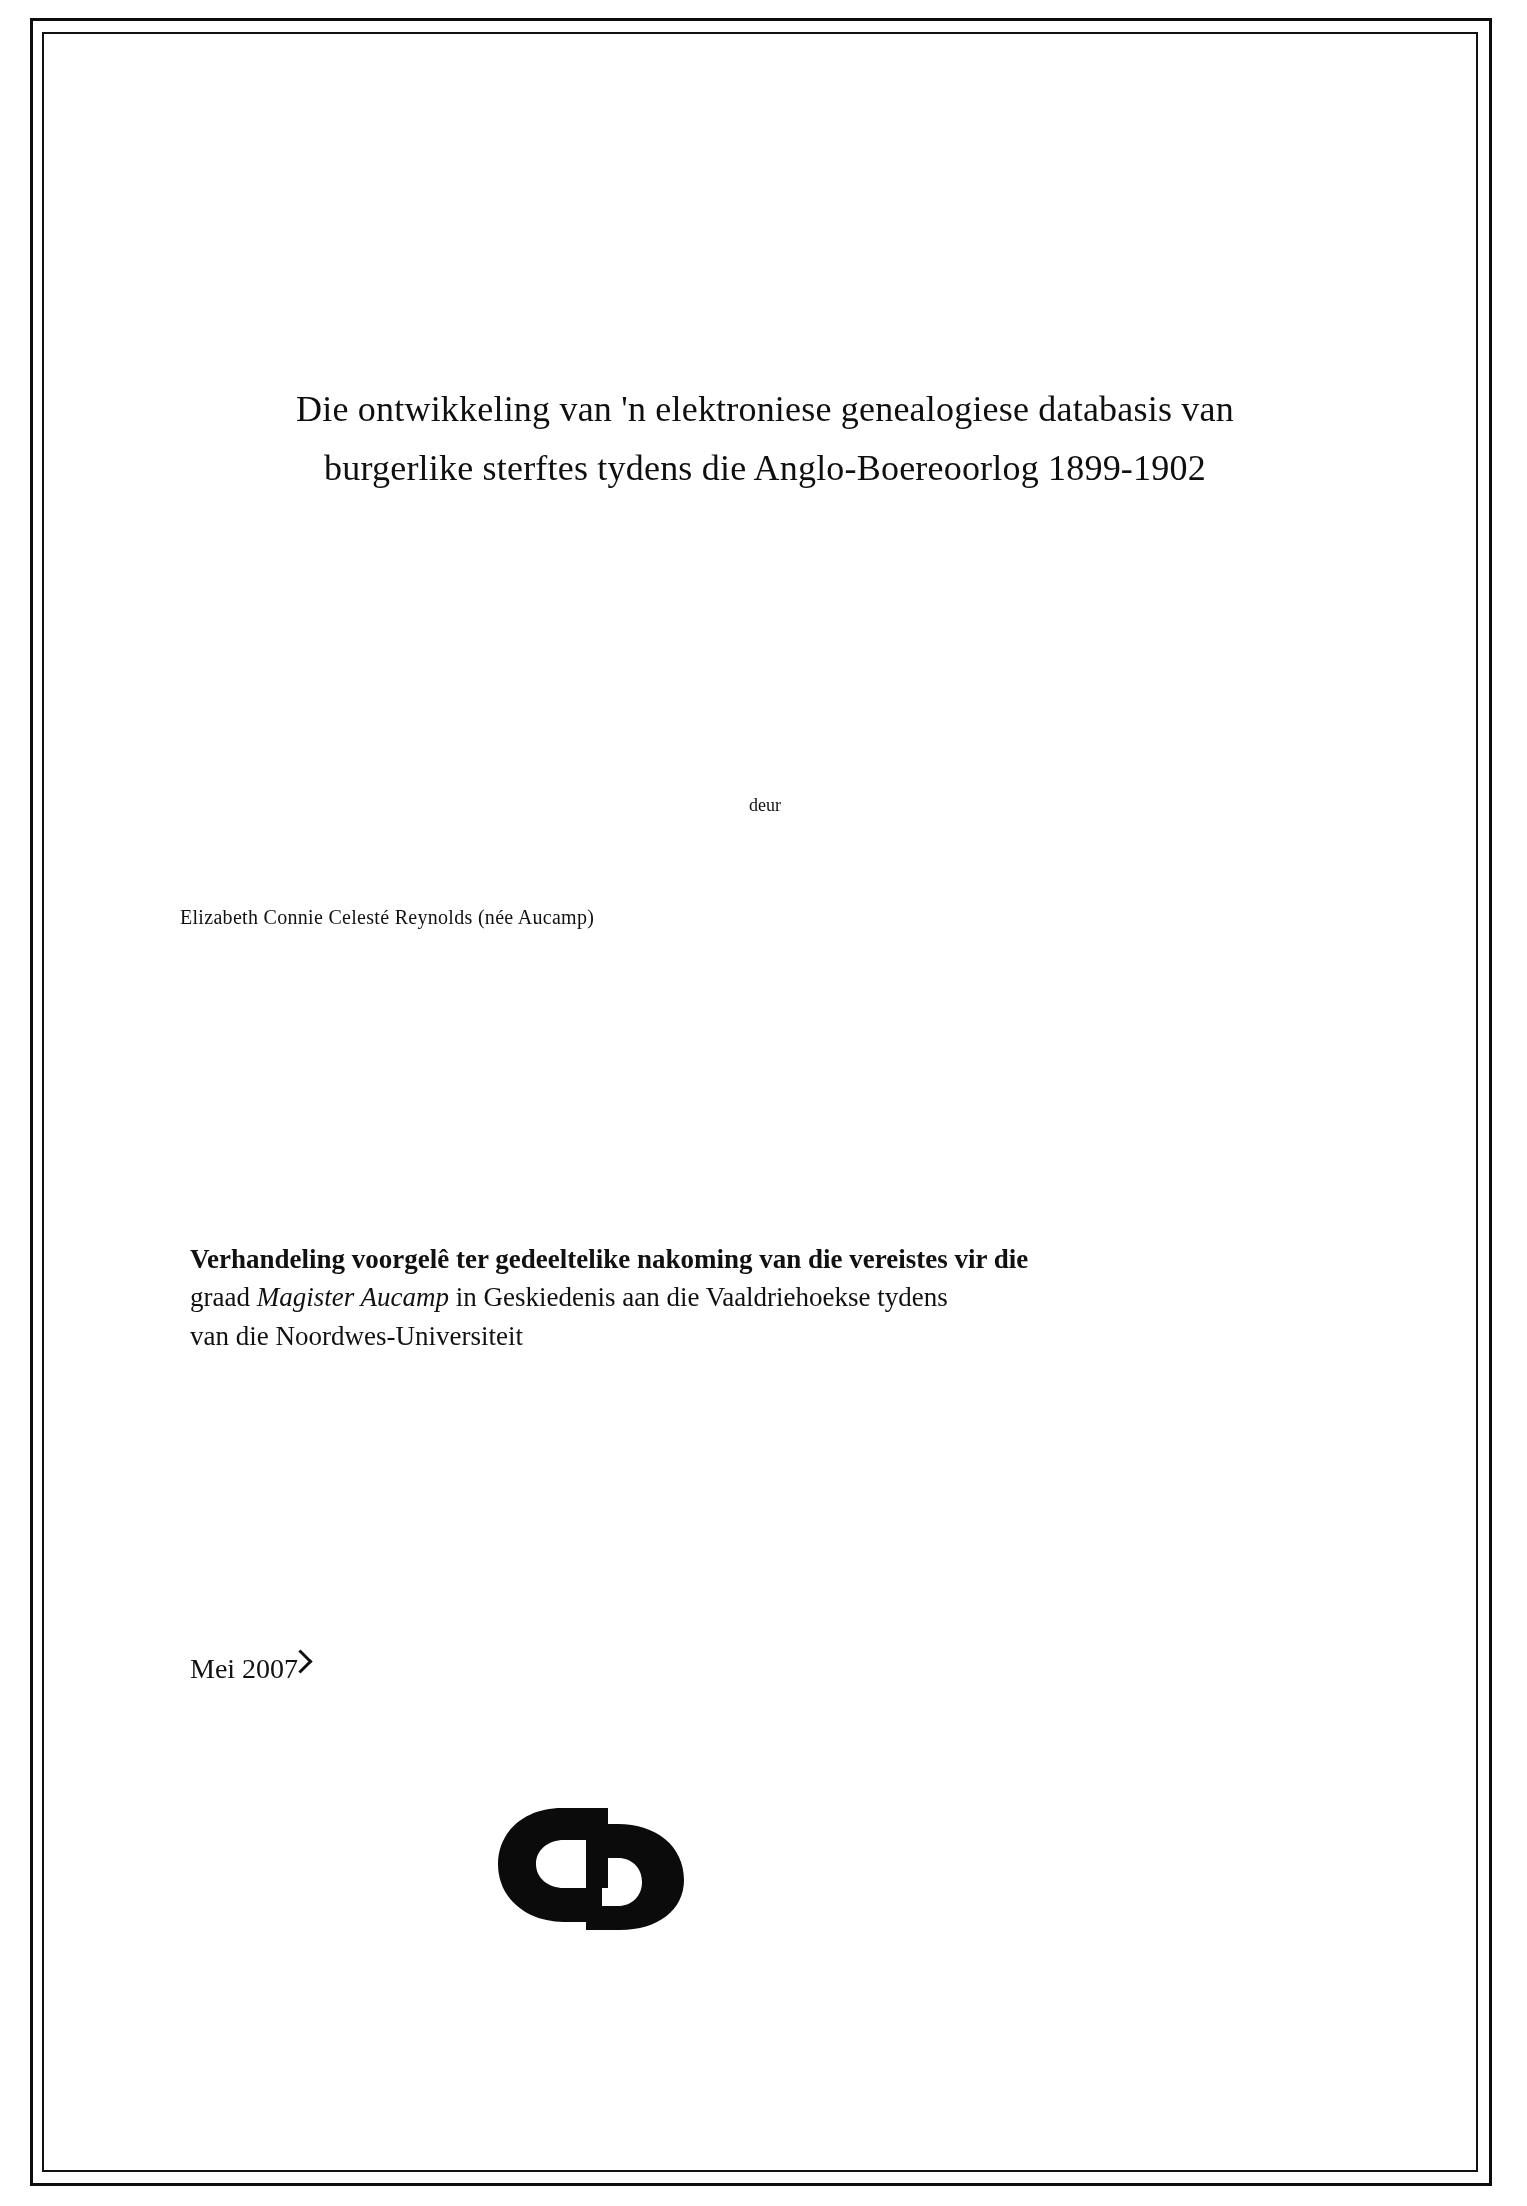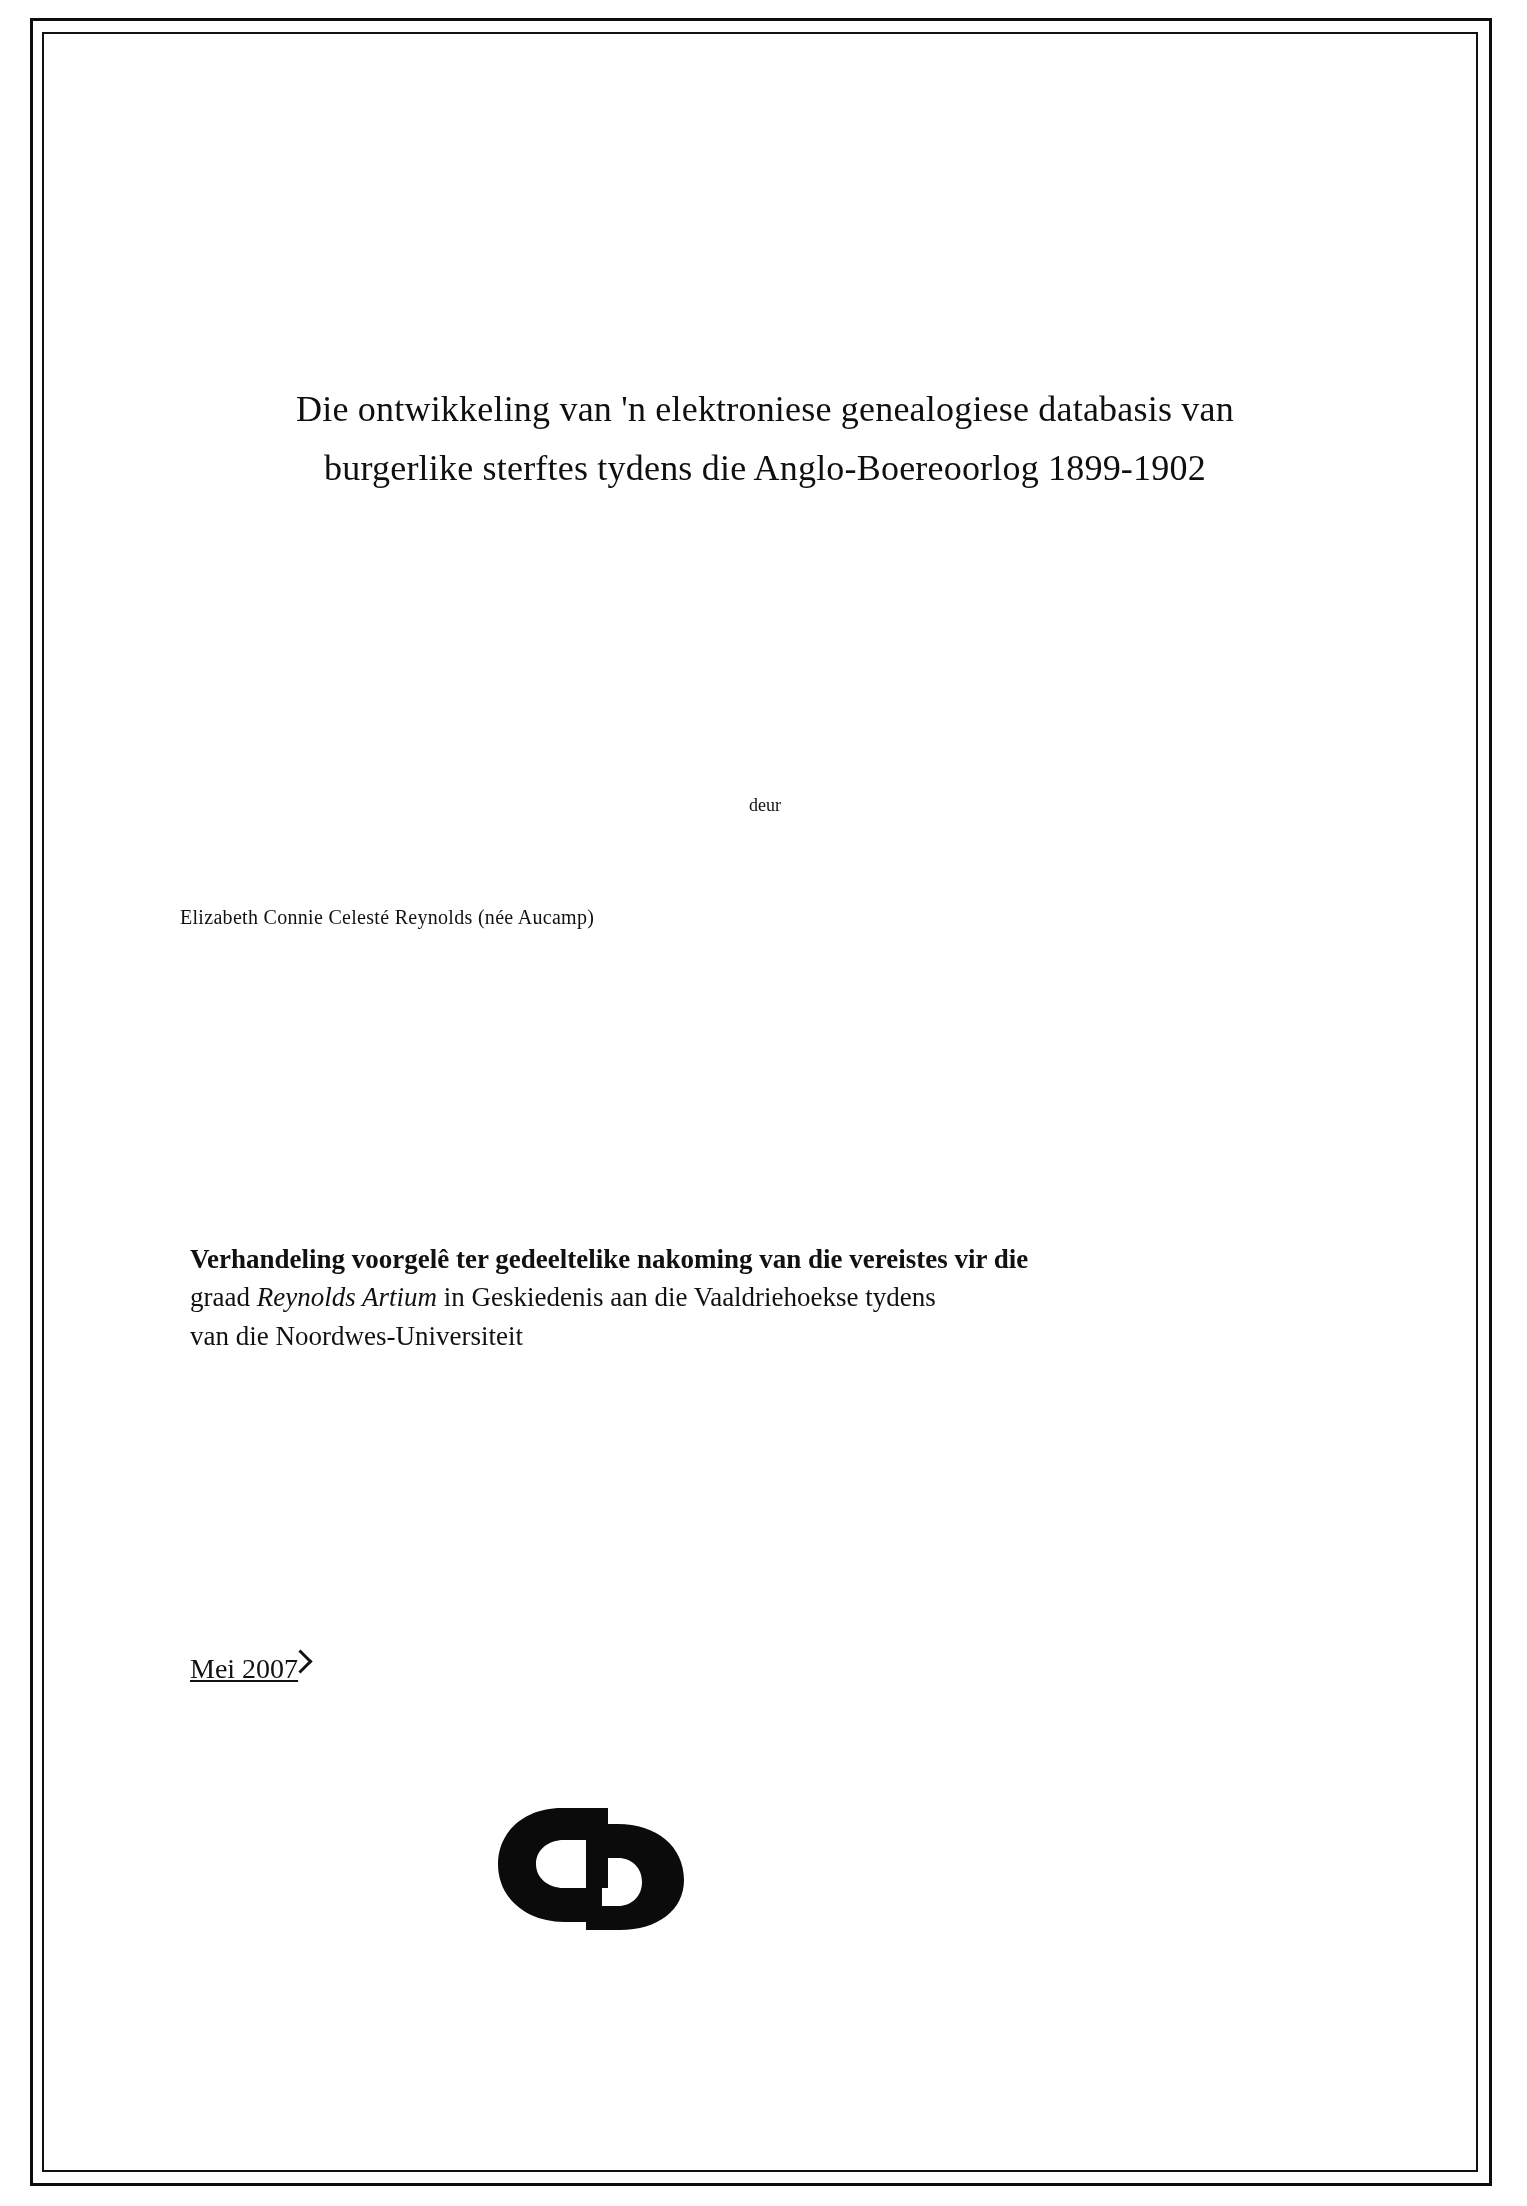--- a/index.html
+++ b/index.html
@@ -116,21 +116,20 @@
     position: absolute;
     left: 30px;
     top: 1590px;
     width: 1000px;
     font-size: 28px;
     line-height: 1.35;
   }
   .date-line {
     position: relative;
     display: inline-block;
-    text-decoration: underline;
   }
   .date-tick {
     position: absolute;
     right: -11px;
     top: 3px;
     width: 14px;
     height: 14px;
     border-top: 3px solid #111;
     border-right: 3px solid #111;
     transform: rotate(45deg);
@@ -178,21 +177,21 @@
       <div class="title-line">Die ontwikkeling van 'n elektroniese genealogiese databasis van</div>
       <div class="title-line">burgerlike sterftes tydens die Anglo-Boereoorlog 1899-1902</div>
     </div>
 
     <div class="deur">deur</div>
 
     <div class="author">Elizabeth Connie Celesté Reynolds (née Aucamp)</div>
 
     <div class="statement">
       <div class="justified">Verhandeling voorgelê ter gedeeltelike nakoming van die vereistes vir die</div>
-      <div class="ragged"><span>graad </span><span class="ital">Reynolds Artium</span><span> in Geskiedenis aan die Vaaldriehoekse tydens</span></div>
+      <div class="ragged"><span>graad </span><span class="ital">Magister Aucamp</span><span> in Geskiedenis aan die Vaaldriehoekse tydens</span></div>
       <div class="ragged">van die Noordwes-Universiteit</div>
     </div>
 
     <div class="supervisor-block">
       <div class="date-line">
         <span>Mei 2007</span>
         <span class="date-tick"></span>
       </div>
     </div>
 

